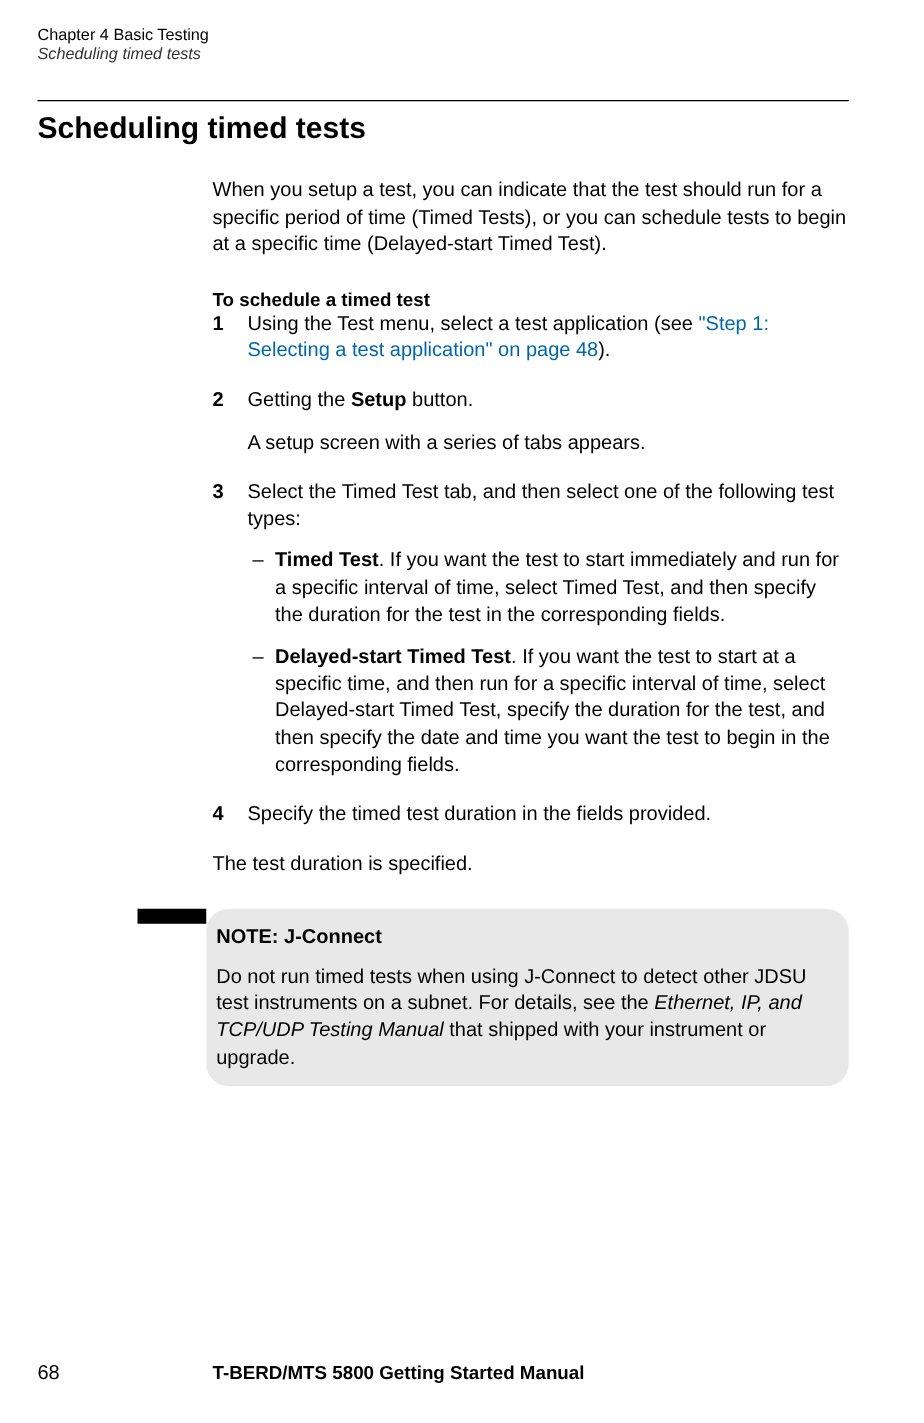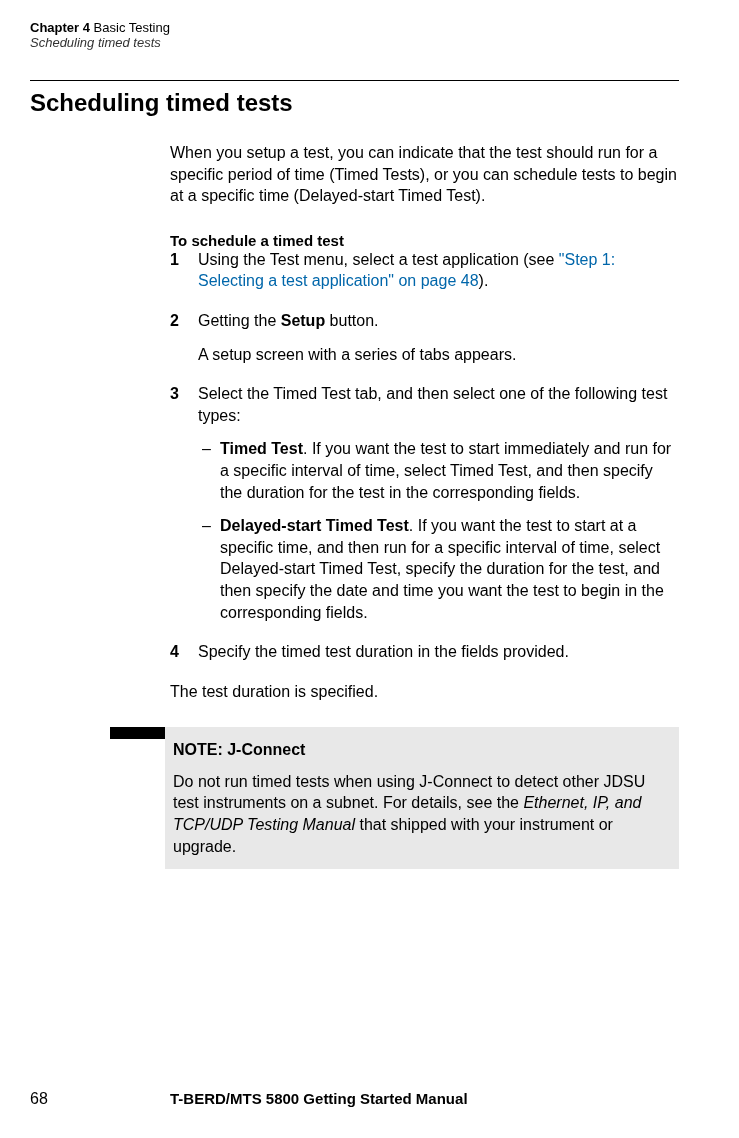--- a/index.html
+++ b/index.html
@@ -16,21 +16,21 @@
       color: black;
       position: relative;
     }
     .header {
       margin-bottom: 30px;
     }
     .chapter-line {
       font-size: 13px;
     }
     .chapter-num {
-      font-weight: bold;
+      font-weight: normal;
     }
     .chapter-title {
       font-weight: normal;
     }
     .subtitle {
       font-size: 13px;
       font-style: italic;
       color: #333;
     }
     .hr-line {
@@ -113,20 +113,21 @@
       height: 12px;
       background: black;
       width: 100%;
     }
     .note-box {
       background: #e8e8e8;
       padding: 12px 16px 12px 8px;
       font-size: 16px;
       line-height: 1.35;
       flex: 1;
+      border-radius: 18px;
     }
     .note-title {
       font-weight: bold;
       margin-bottom: 10px;
     }
     .italic {
       font-style: italic;
     }
     .footer {
       position: absolute;

